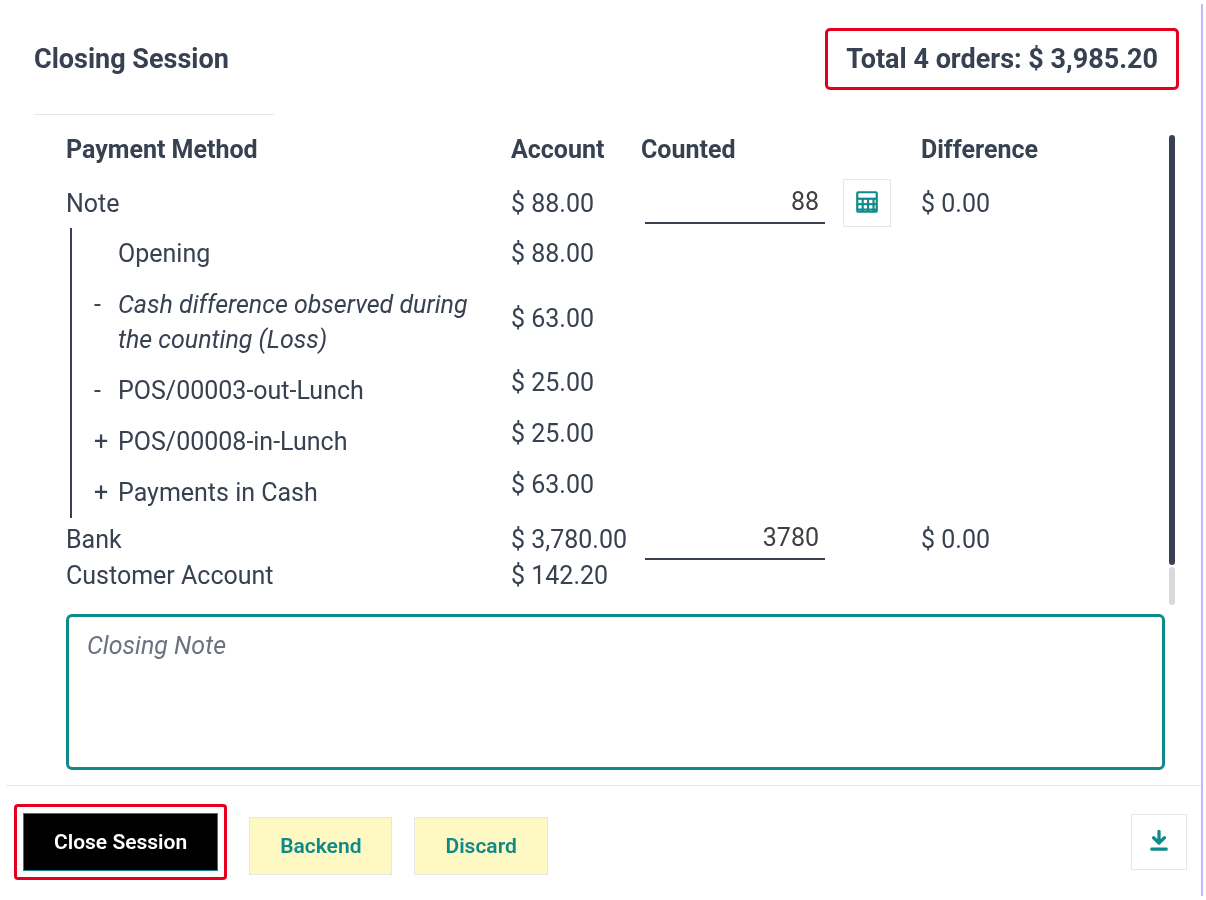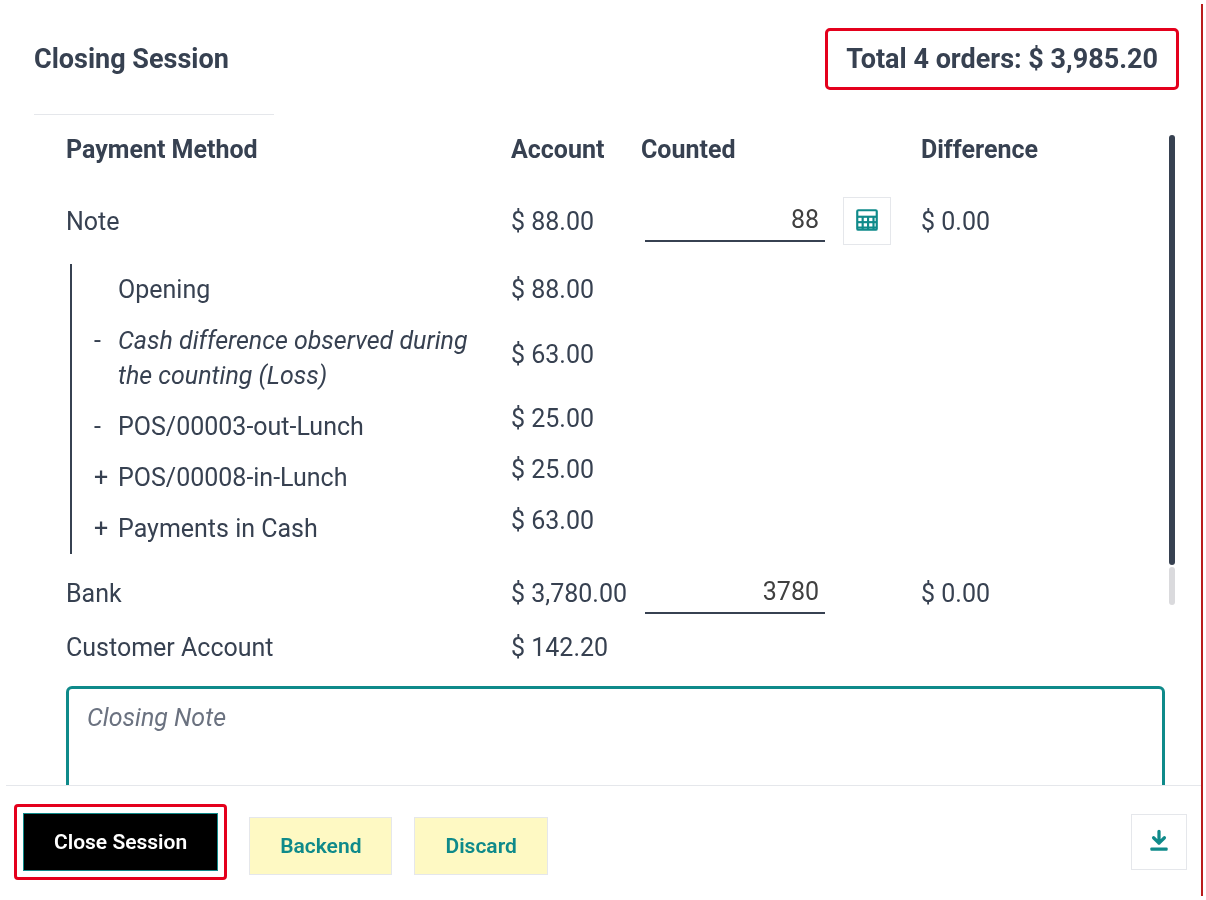--- a/index.html
+++ b/index.html
@@ -10,21 +10,21 @@
     width: 1206px;
     height: 900px;
     overflow: hidden;
     padding: 4px 3px 4px 6px;
   }
   .modal {
     width: 100%;
     height: 100%;
     display: flex;
     flex-direction: column;
-    border-right: 2px solid #b91c1c;
+    border-right: 2px solid #c4b5fd;
     position: relative;
   }
   .header {
     display: flex;
     justify-content: space-between;
     align-items: center;
     padding: 24px 22px 24px 28px;
   }
   .title {
     font-size: 27px;
@@ -74,21 +74,21 @@
     width: 6px;
     height: 38px;
     background: #dadadd;
     border-radius: 3px;
   }
   .table {
     display: grid;
     grid-template-columns: 445px 130px 280px 200px;
     font-size: 25px;
     color: #374151;
-    row-gap: 19px;
+    row-gap: 1px;
     align-items: center;
     padding-right: 30px;
   }
   .th {
     font-weight: 700;
     font-size: 25px;
     padding-bottom: 14px;
   }
   .th-expected { }
   .th-counted { }

